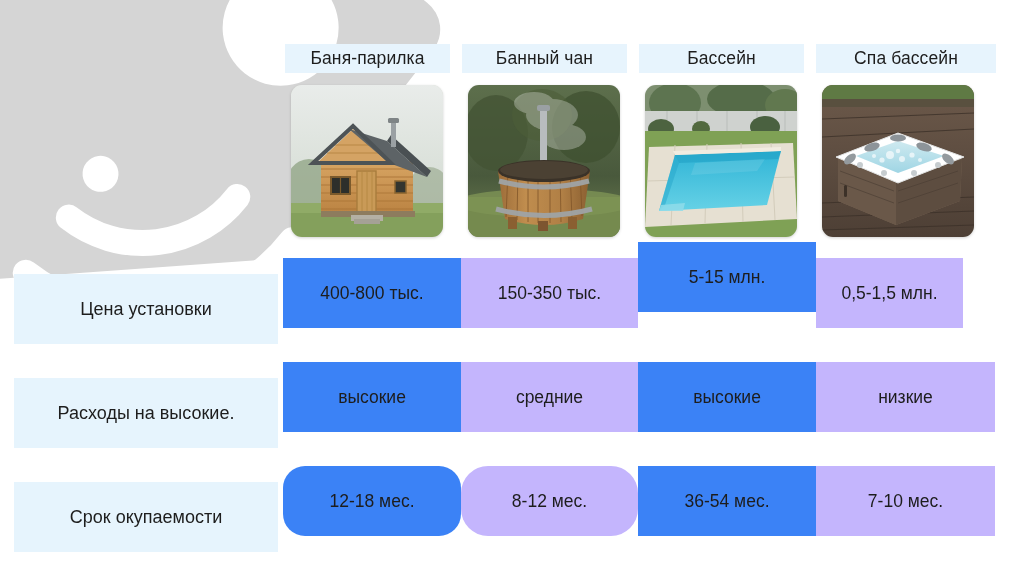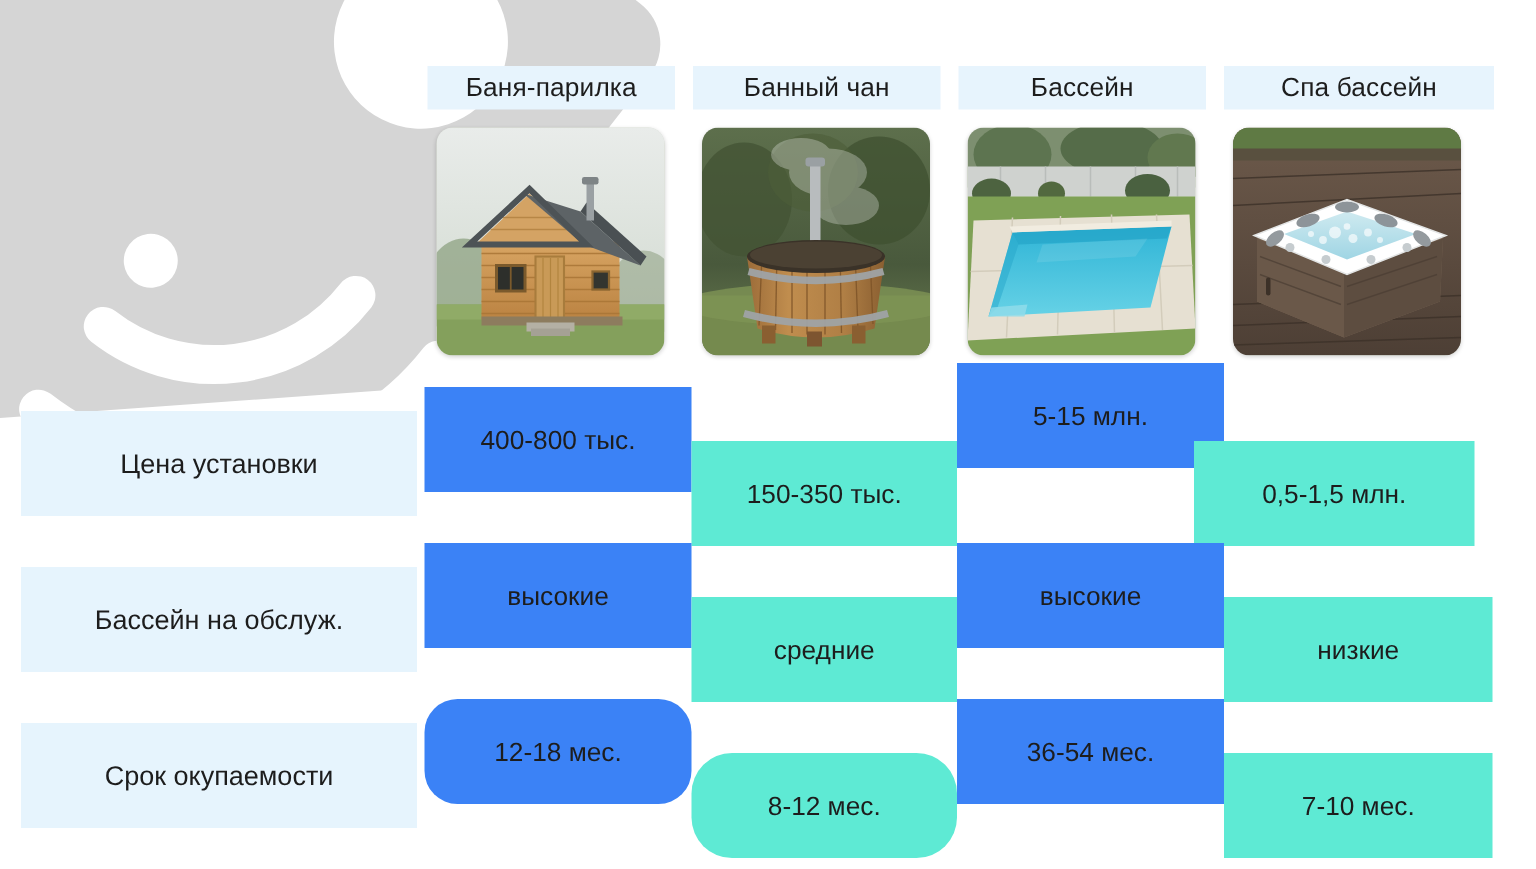--- a/index.html
+++ b/index.html
@@ -53,21 +53,21 @@
     background:#e6f4fd;
     display:flex;align-items:center;justify-content:center;
     color:#1d1d1d;font-size:18px;white-space:nowrap;margin-top:16px;
   }
   
   .datacell{
     display:flex;align-items:center;justify-content:center;
     color:#1d1d1d;font-size:17.5px;white-space:nowrap;
   }
   .tone-a{background:#3b82f6;}
-  .tone-b{background:#5eead4;margin-top:36px;}
+  .tone-b{background:#c4b5fd;}
 </style>
 </head>
 <body>
 
 <div id="stage">
 
   <div class="watermark">
     <svg viewBox="0 0 620 620" xmlns="http://www.w3.org/2000/svg">
       <g transform="rotate(38 310 310)" fill="#d5d5d5">
 
@@ -332,23 +332,23 @@
         </g>
 
         <rect x="22" y="100" width="3" height="12" rx="1.5" fill="#3c3128"></rect>
       </svg>
     </div>
 
     <div class="cell rowlabel" style="left:14px;top:258px;width:264px;height:70px;">Цена установки</div>
     <div class="cell datacell tone-a" style="left:283px;top:258px;width:178px;height:70px;">400-800 тыс.</div>
     <div class="cell datacell tone-b" style="left:461px;top:258px;width:177px;height:70px;">150-350 тыс.</div>
     <div class="cell datacell tone-a" style="left:638px;top:242px;width:178px;height:70px;">5-15 млн.</div>
-    <div class="cell datacell tone-b" style="left:796px;top:258px;width:187px;height:70px;">0,5-1,5 млн.</div>
-
-    <div class="cell rowlabel" style="left:14px;top:362px;width:264px;height:70px;">Бассейн на обслуж.</div>
+    <div class="cell datacell tone-b" style="left:816px;top:258px;width:147px;height:70px;">0,5-1,5 млн.</div>
+
+    <div class="cell rowlabel" style="left:14px;top:362px;width:264px;height:70px;">Расходы на высокие.</div>
     <div class="cell datacell tone-a" style="left:283px;top:362px;width:178px;height:70px;">высокие</div>
     <div class="cell datacell tone-b" style="left:461px;top:362px;width:177px;height:70px;">средние</div>
     <div class="cell datacell tone-a" style="left:638px;top:362px;width:178px;height:70px;">высокие</div>
     <div class="cell datacell tone-b" style="left:816px;top:362px;width:179px;height:70px;">низкие</div>
 
     <div class="cell rowlabel" style="left:14px;top:466px;width:264px;height:70px;">Срок окупаемости</div>
     <div class="cell datacell tone-a" style="left:283px;top:466px;width:178px;height:70px;border-radius:22px;">12-18 мес.</div>
     <div class="cell datacell tone-b" style="left:461px;top:466px;width:177px;height:70px;border-radius:27px;">8-12 мес.</div>
     <div class="cell datacell tone-a" style="left:638px;top:466px;width:178px;height:70px;">36-54 мес.</div>
     <div class="cell datacell tone-b" style="left:816px;top:466px;width:179px;height:70px;">7-10 мес.</div>

